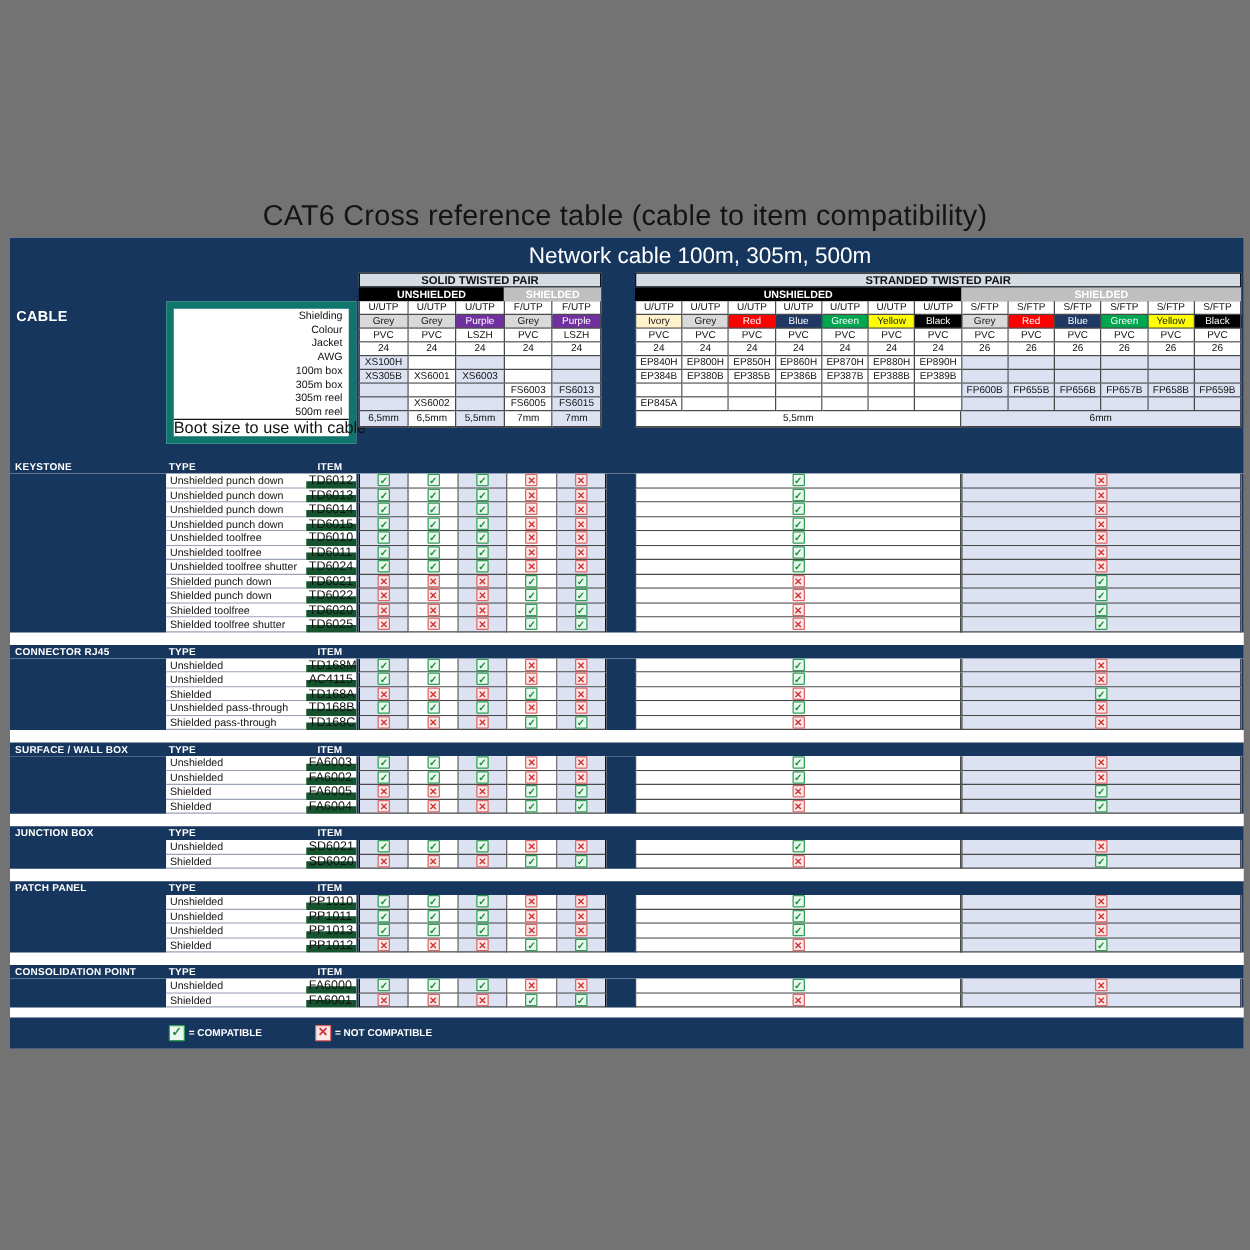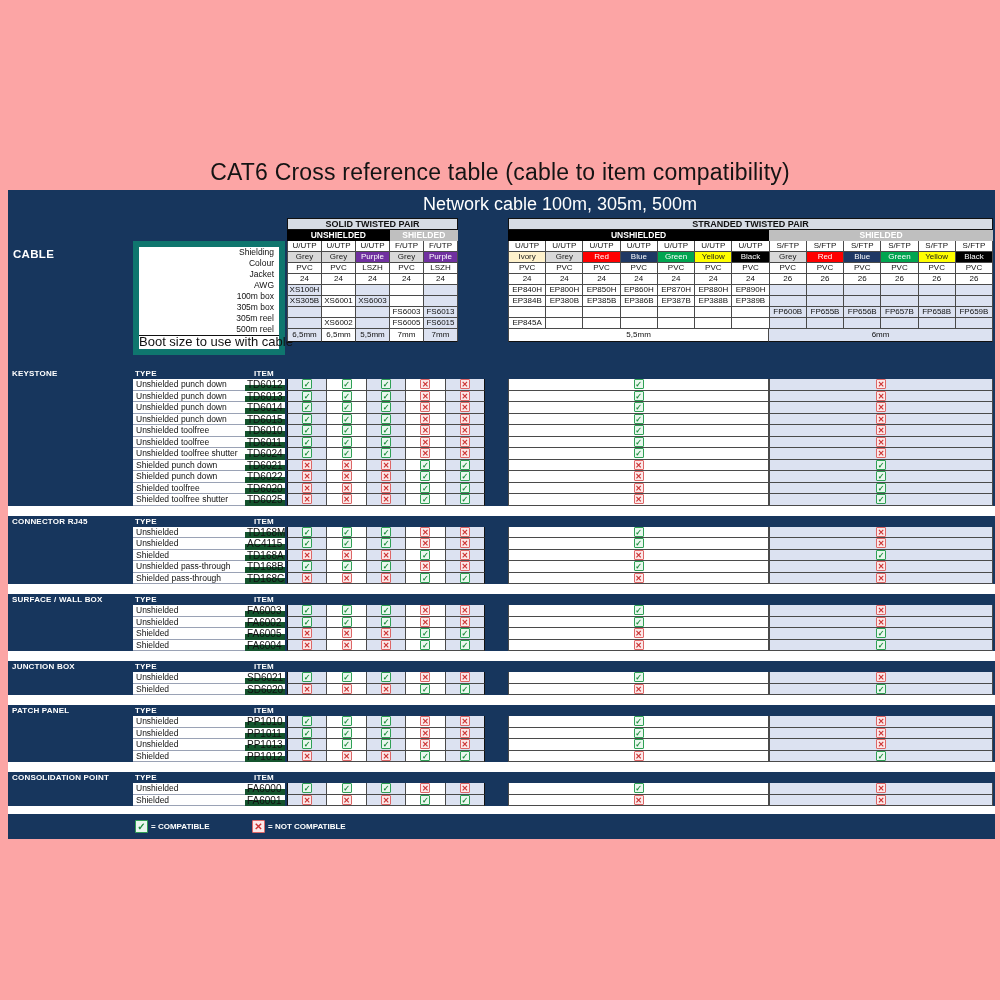--- a/index.html
+++ b/index.html
@@ -1,28 +1,28 @@
 <!DOCTYPE html>
 <html><head>
 <meta charset="utf-8">
 <style>
   :root{ --navy:#17365D; --lav:#DCE2F1; --cellborder:#4a4a4a; }
   html,body{margin:0;padding:0;background:#fff;}
   body{width:1000px;height:1000px;font-family:"Liberation Sans",sans-serif;}
-  .page{position:relative;width:1000px;height:1000px;background:#fca5a5;overflow:hidden;}
+  .page{position:relative;width:1000px;height:1000px;background:#737373;overflow:hidden;}
   .title{position:absolute;top:159px;left:0;width:1000px;text-align:center;font-size:23px;color:#141414;letter-spacing:.2px;}
   .frame{position:absolute;left:8px;top:190px;width:987px;height:649px;background:#fff;}
   .header-bg{position:absolute;left:0;top:0;width:987px;height:178px;background:var(--navy);}
   .banner{position:absolute;left:119px;top:4px;width:866px;text-align:center;color:#fff;font-size:18px;}
   .cable{position:absolute;left:5px;top:58px;color:#fff;font-weight:bold;font-size:11.5px;letter-spacing:.3px;}
   .attr-labels{position:absolute;left:125px;top:51px;width:152px;background:#fff;border:6px solid #0f766e;box-sizing:border-box;}
   .attr-label{height:11px;line-height:11px;text-align:right;padding-right:5px;font-size:8.5px;color:#111;white-space:nowrap;}
   .attr-label.boot{height:13px;line-height:12px;border-top:1.5px solid #111;font-size:13px;}
   .hblock{position:absolute;top:28px;box-sizing:border-box;}
-  #solid-header{left:279px;width:171px;}
+  #solid-header{left:279px;width:194px;}
   #stranded-header{left:500px;width:485px;}
   .hrow{display:flex;height:11px;box-sizing:border-box;}
   .hrow.group{height:12px;background:#D6DCE4;border:1.5px solid #111;font-weight:bold;font-size:9px;align-items:center;justify-content:center;color:#111;}
   .hrow.sub .subcell{box-sizing:border-box;height:11px;line-height:11px;text-align:center;color:#fff;font-size:8.5px;font-weight:bold;overflow:hidden;}
   .subcell.unsh{background:#000;}
   .subcell.sh{background:#BFBFBF;}
   .hcell{flex:1;box-sizing:border-box;border-right:1px solid var(--cellborder);border-bottom:1px solid var(--cellborder);background:#fff;font-size:8px;text-align:center;line-height:10px;color:#111;overflow:hidden;white-space:nowrap;}
   .hrow .hcell:first-child{border-left:1px solid var(--cellborder);}
   .hrow.boot{height:13px;}
   .hrow.boot .hcell{line-height:12px;border-bottom:1.5px solid #111;}

